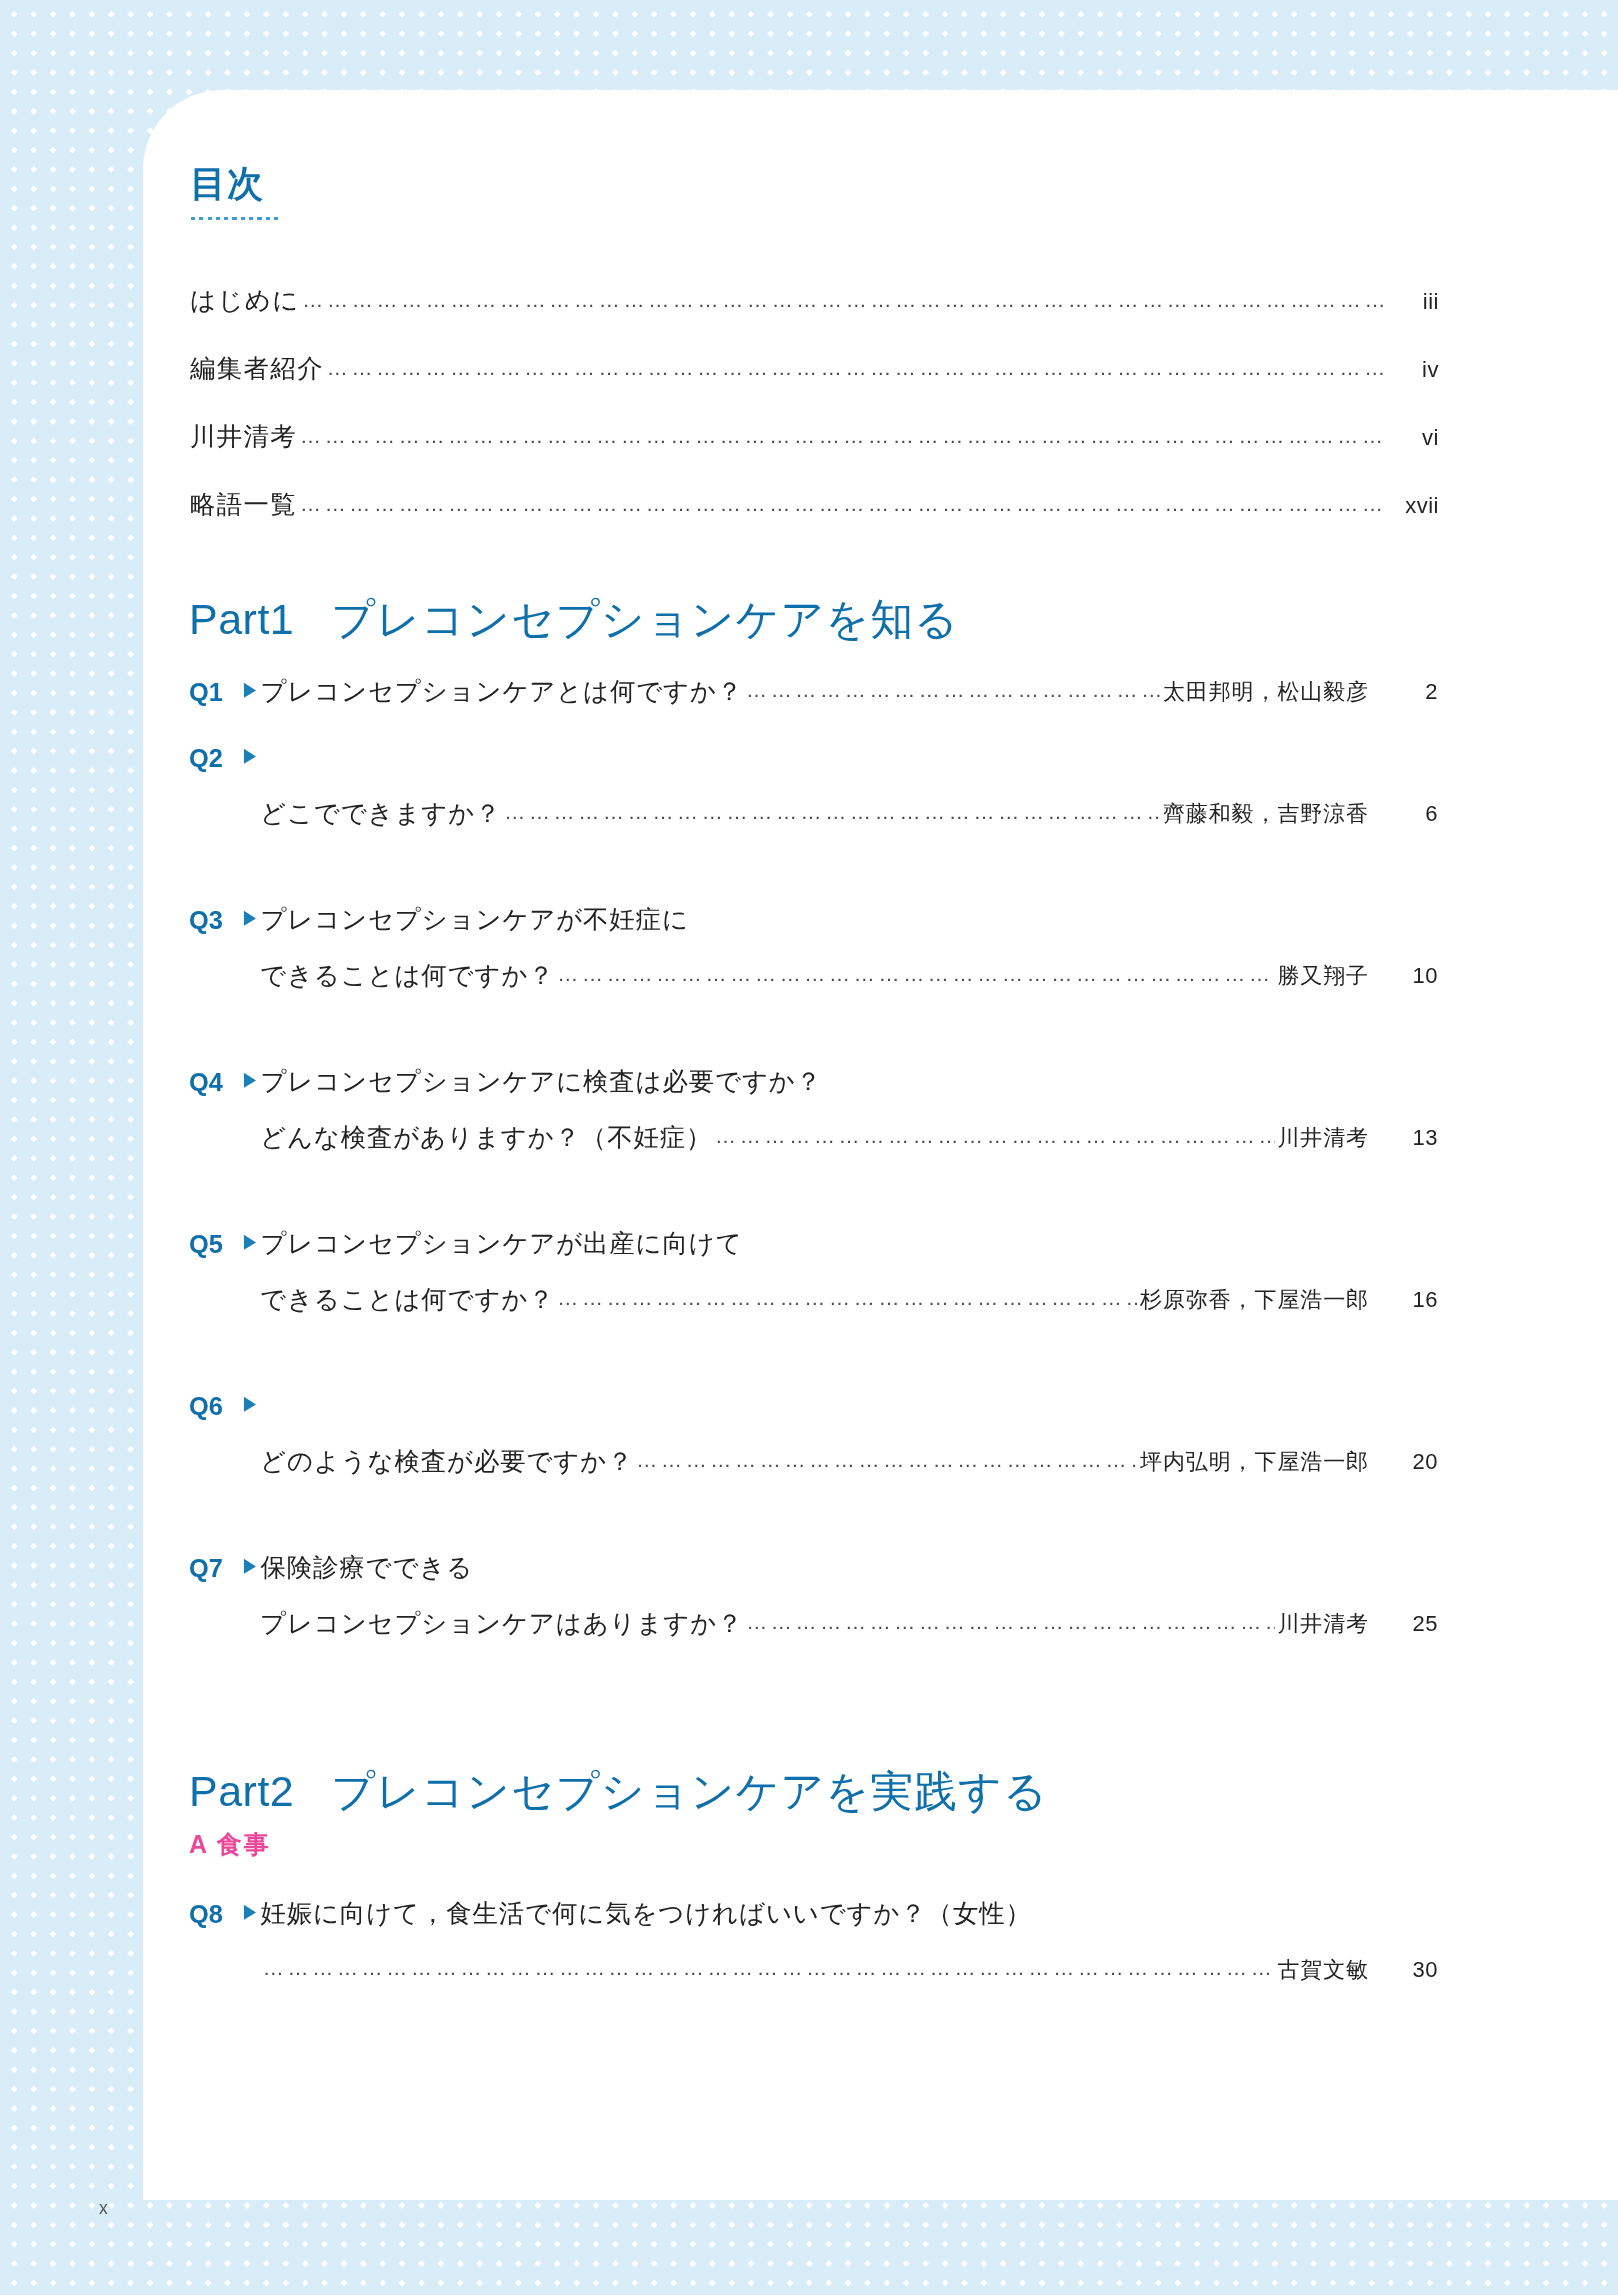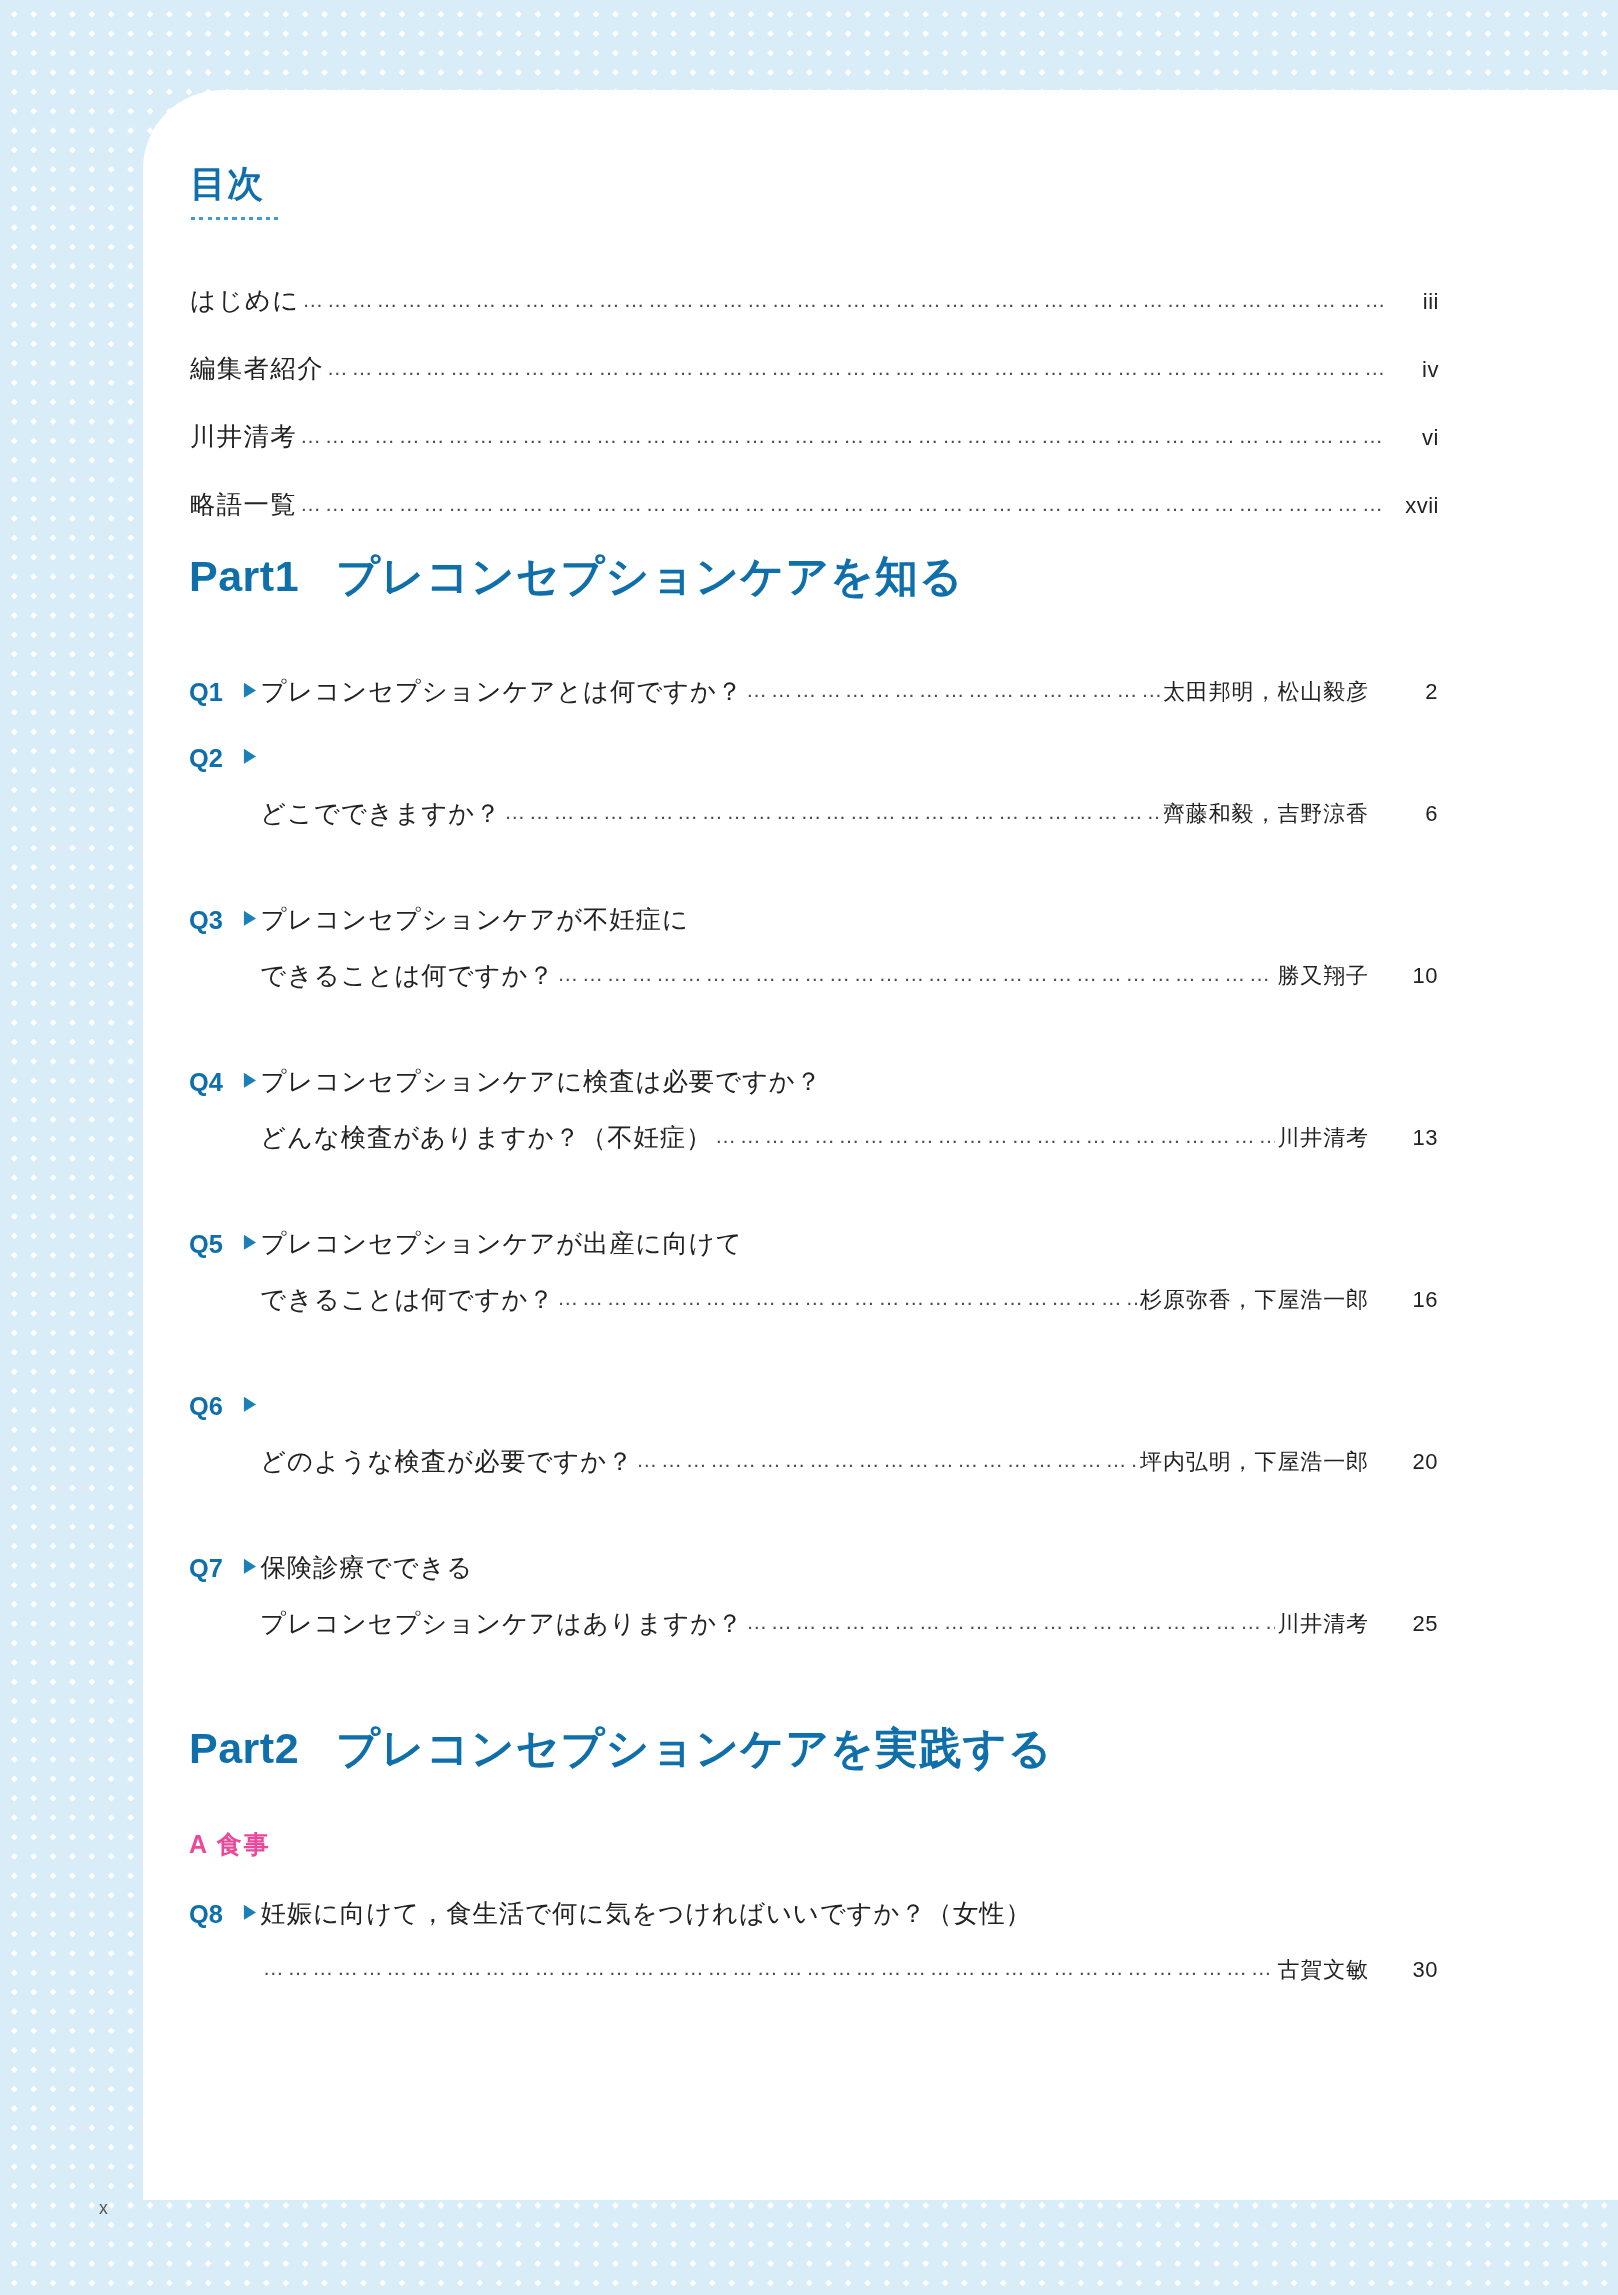--- a/index.html
+++ b/index.html
@@ -89,23 +89,24 @@
     font-size: 22px;
     color: #222;
     letter-spacing: 0.5px;
     margin-top: 48px;
   }
 
   
   .part-heading {
     position: absolute;
     left: 189px;
-    font-weight: bold;
+    font-weight: normal;
     color: #0f6fab;
     white-space: nowrap;
+    margin-top: 43px;
   }
   .part-heading .part-no {
     font-size: 43px;
     letter-spacing: 0.5px;
   }
   .part-heading .part-name {
     font-size: 43px;
     letter-spacing: 0.9px;
     margin-left: 37px;
   }

